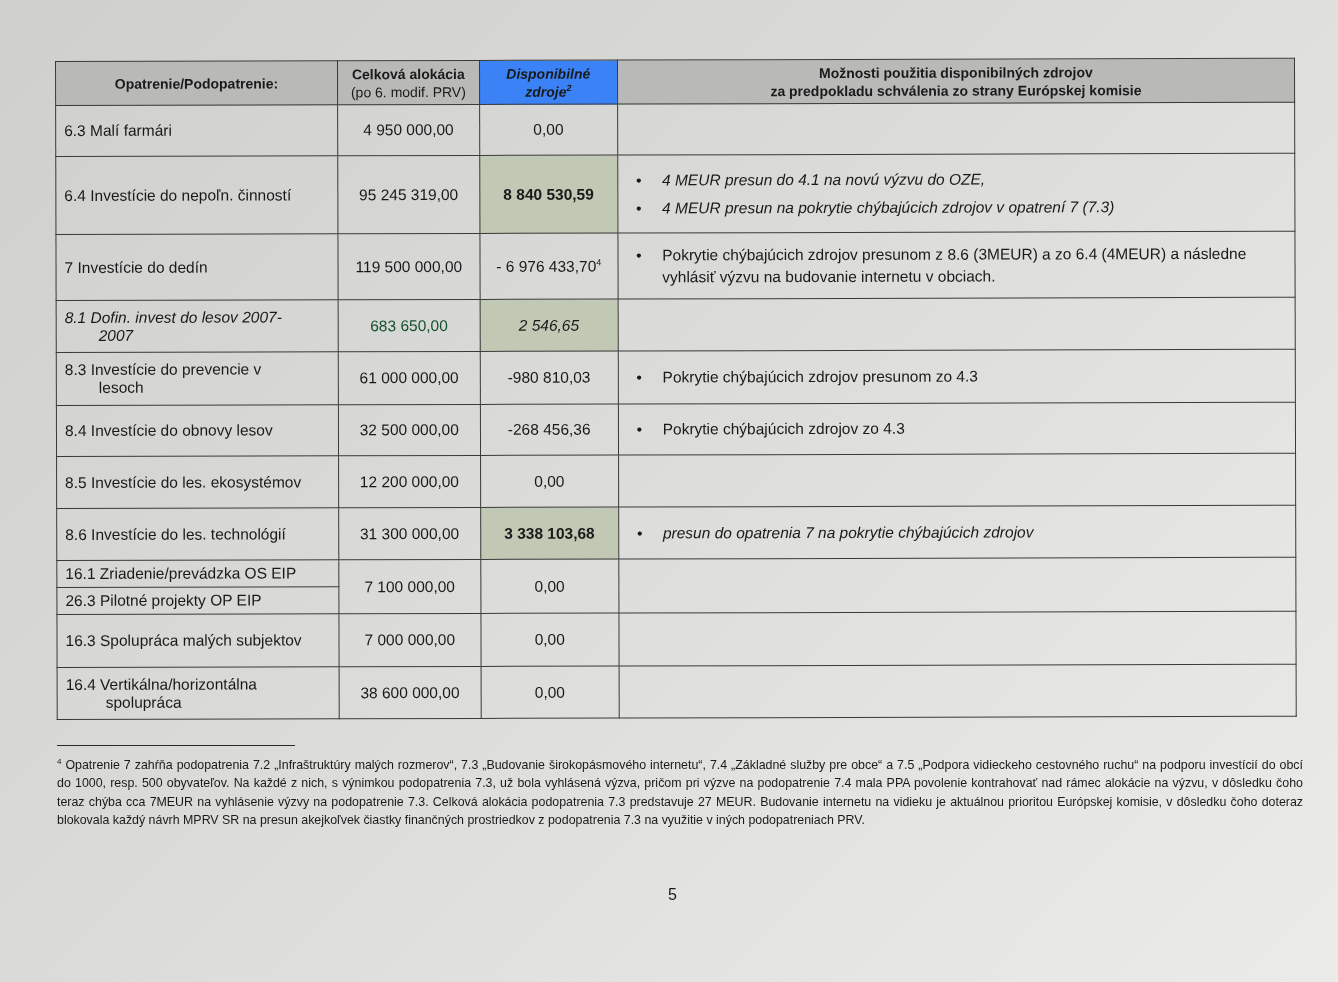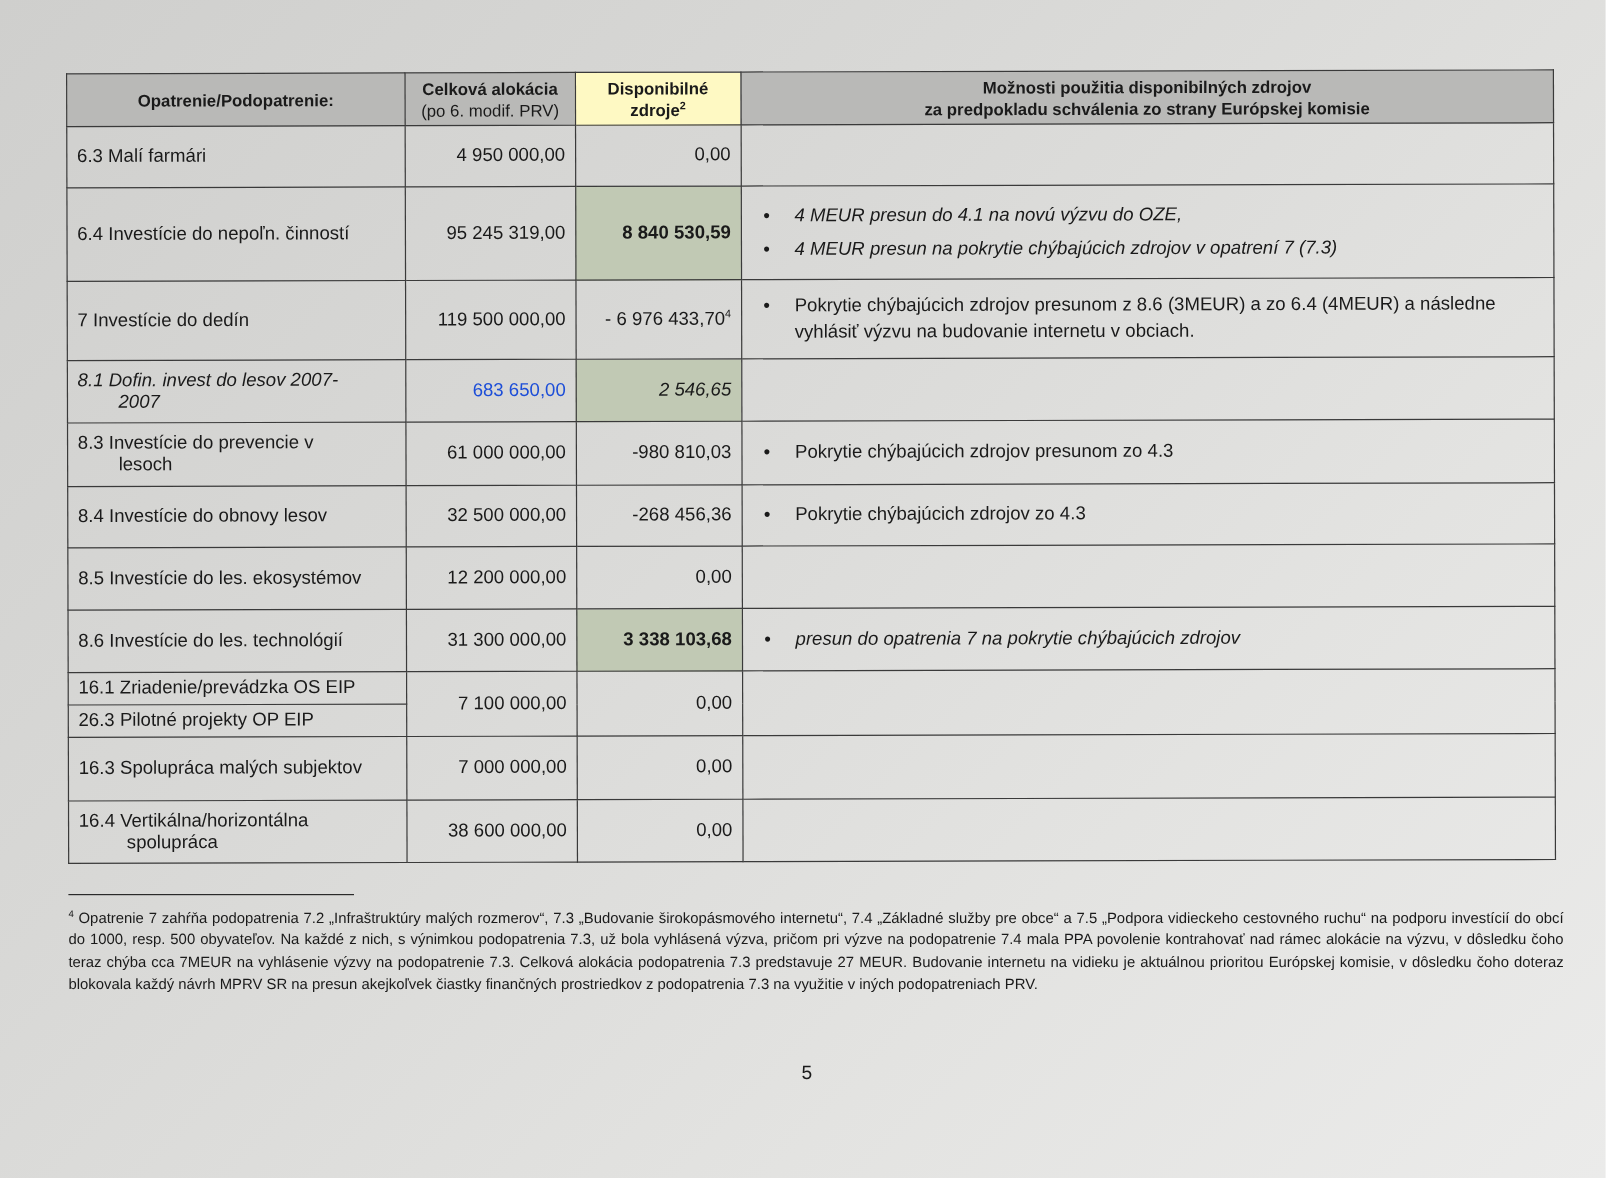--- a/index.html
+++ b/index.html
@@ -24,30 +24,30 @@
     padding: 2px 8px;
     vertical-align: middle;
   }
   table.main th {
     background: #b9b9b7;
     font-weight: bold;
     font-size: 14px;
     line-height: 18px;
     text-align: center;
   }
-  table.main th.green { background: #fef9c3; }
+  table.main th.green { background: #3b82f6; font-style: italic; }
   col.c1 { width: 282px; }
   col.c2 { width: 142px; }
   col.c3 { width: 138px; }
   col.c4 { width: 678px; }
-  td.num { text-align: right; }
+  td.num { text-align: center; }
   td.hl { background: #c1c9b4; }
   td.bold { font-weight: bold; }
   .italic { font-style: italic; margin-left: 36px; }
-  .blue { color: #1d4ed8; border-radius: 25px; }
+  .blue { color: #14532d; border-radius: 25px; }
   .indent2 { padding-left: 34px; display: inline-block; }
   ul.notes { margin: 0; padding: 0; list-style: none; }
   ul.notes li { position: relative; padding-left: 36px; line-height: 22px; margin: 6px 0; }
   ul.notes li::before {
     content: "\2022"; position: absolute; left: 10px; top: 0;
     font-weight: bold; font-size: 15px;
   }
   sup { font-size: 9px; vertical-align: super; line-height: 0; }
   .footline {
     position: absolute; left: 57px; top: 745px; width: 238px;

